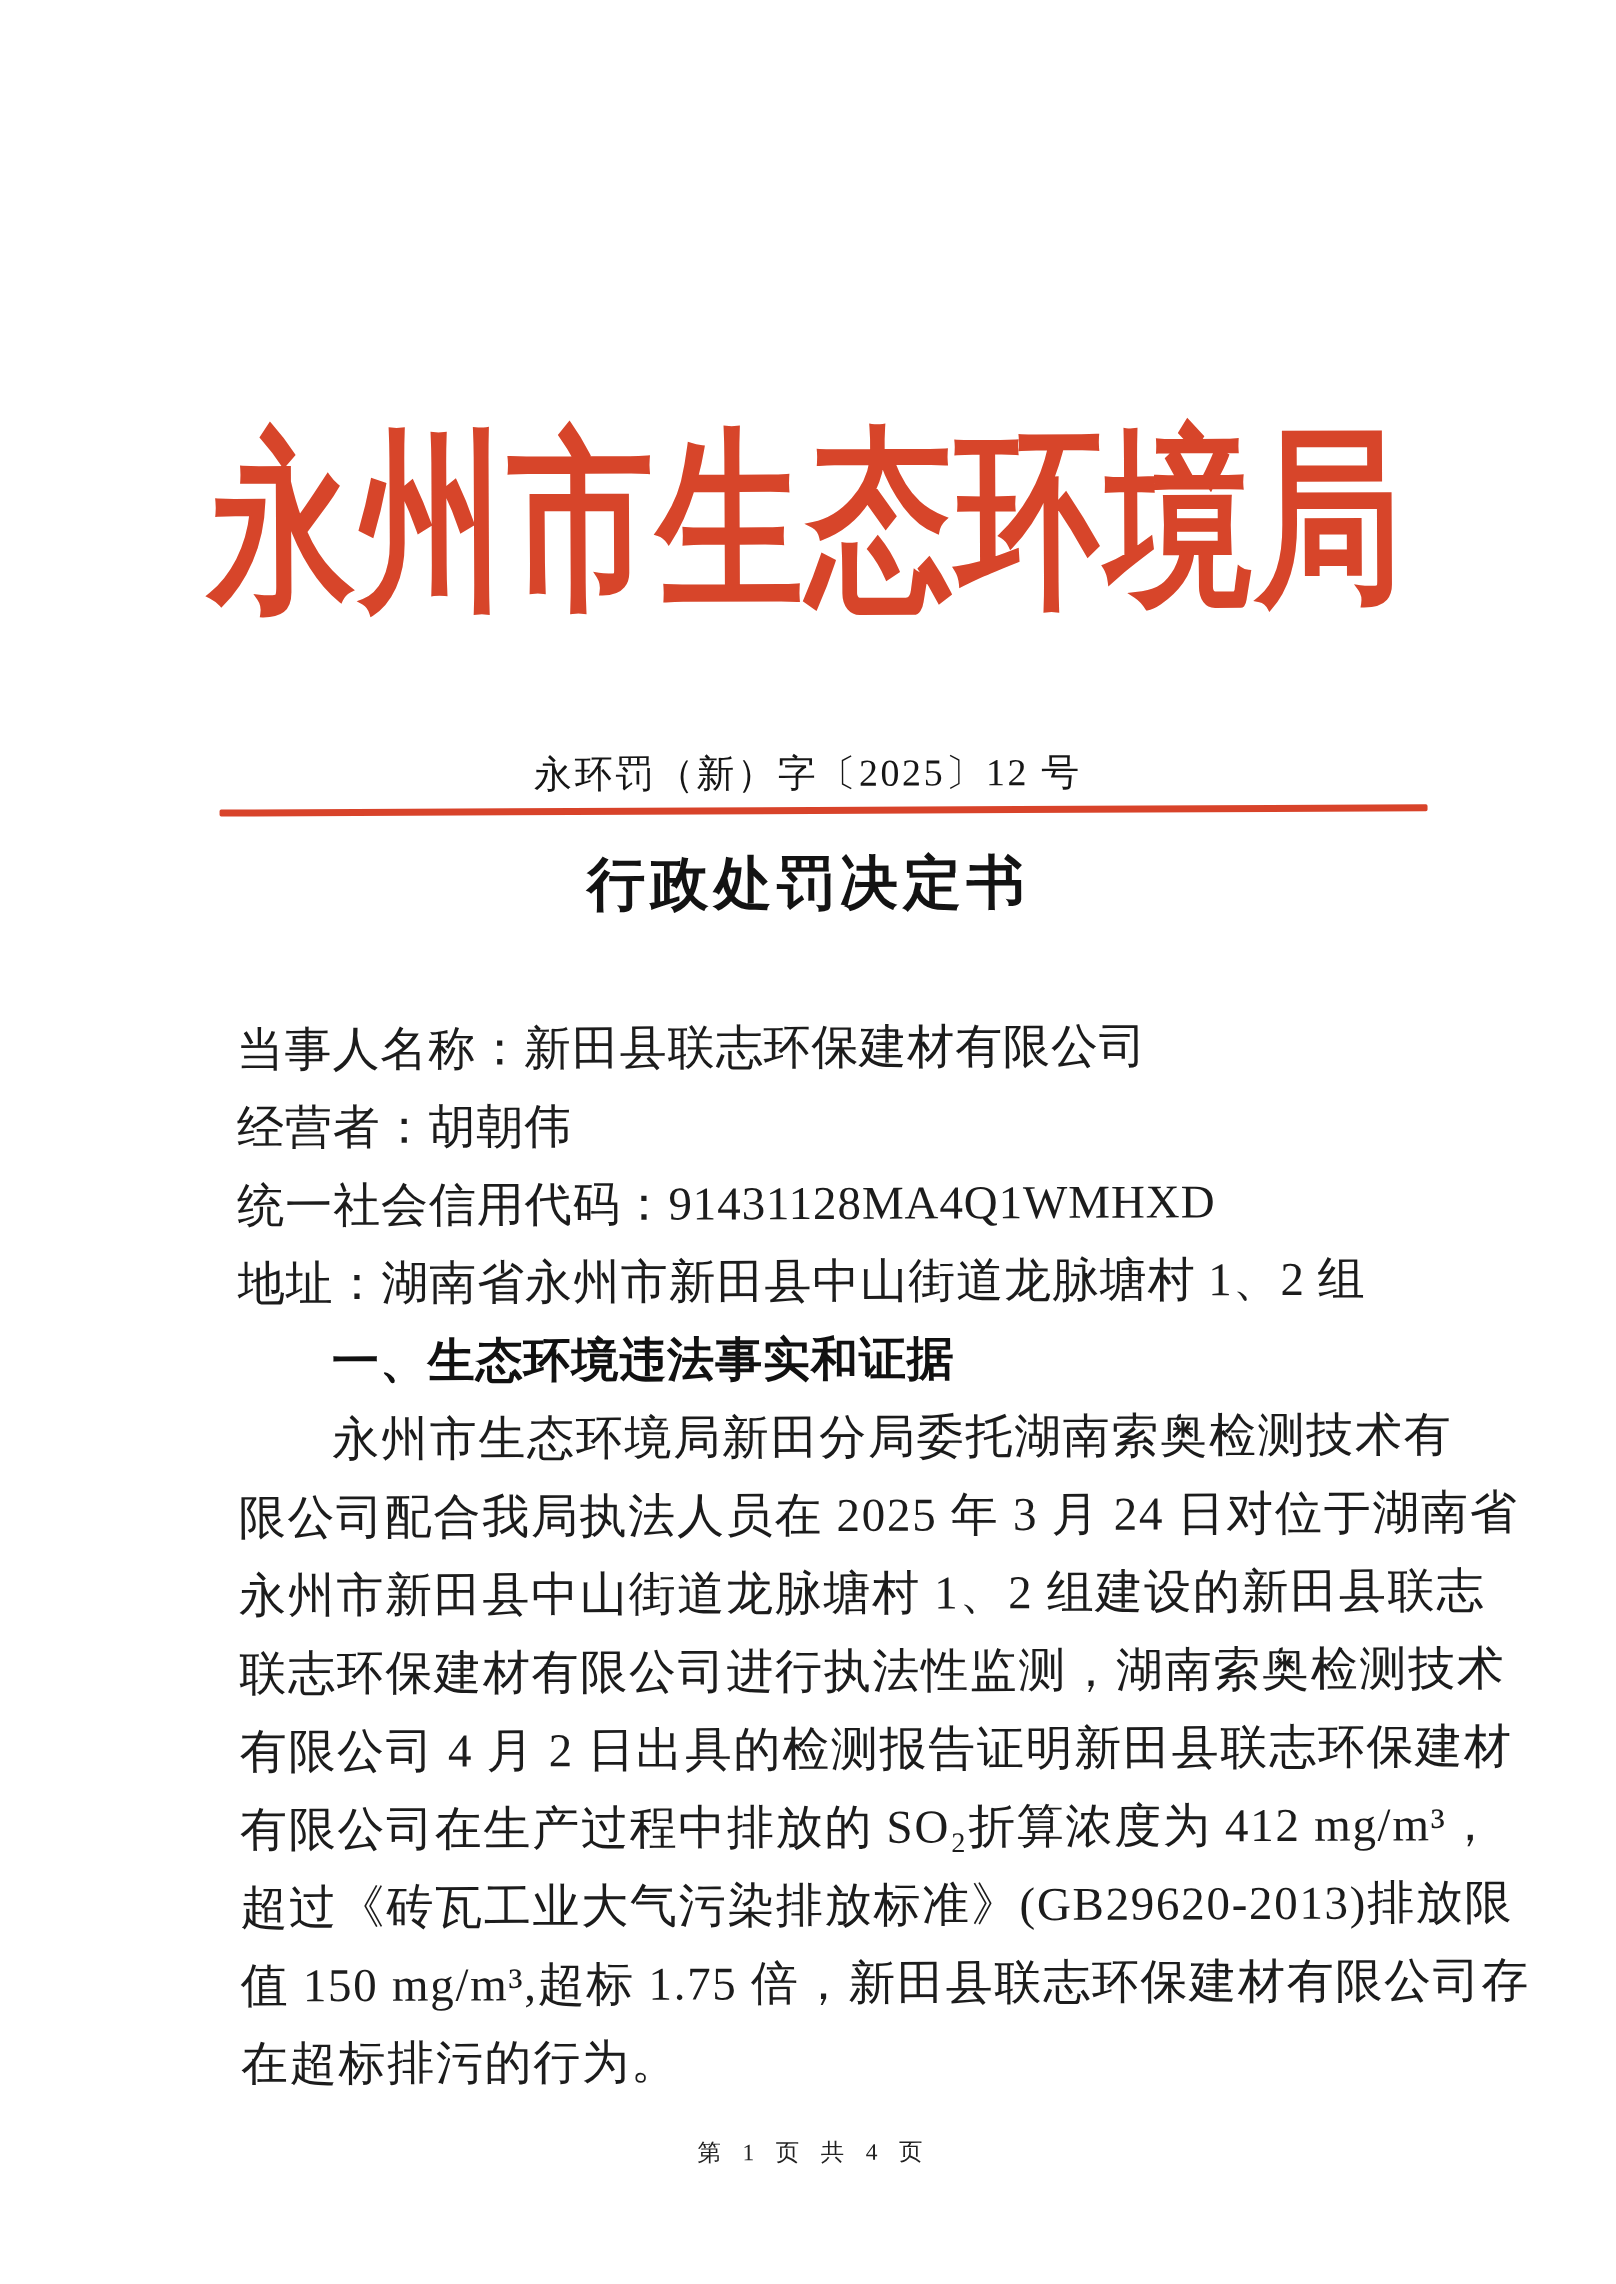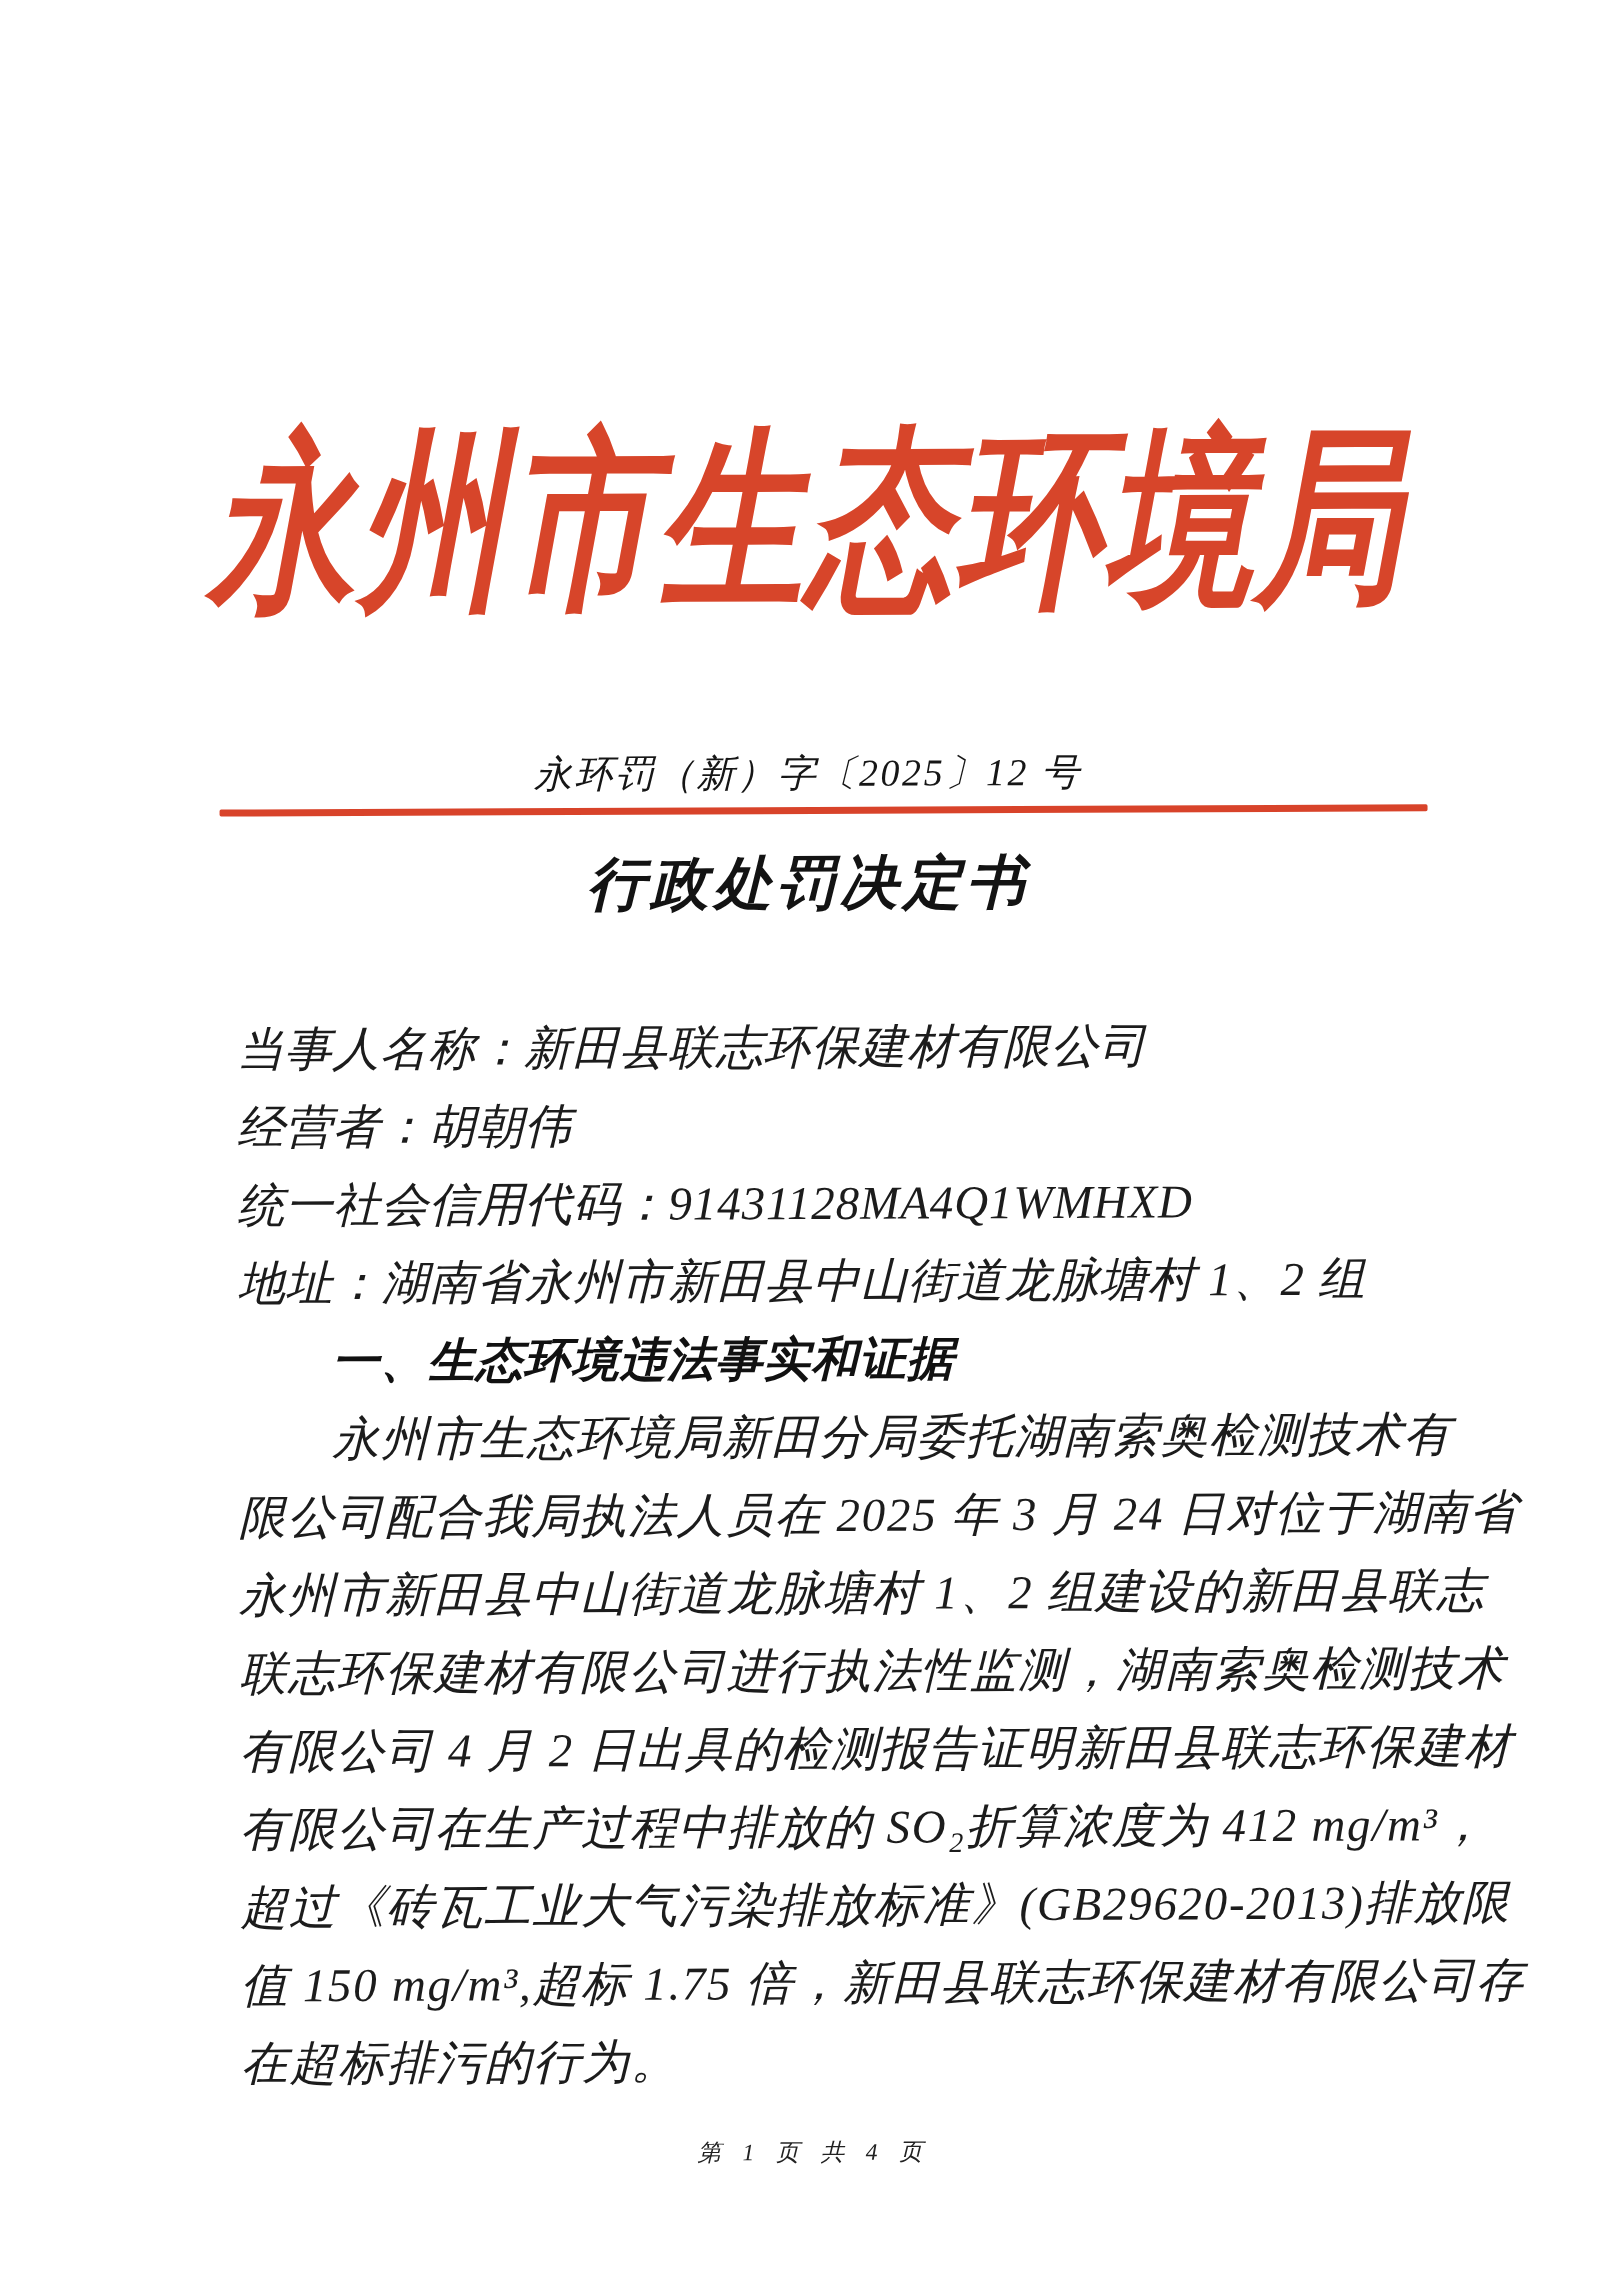--- a/index.html
+++ b/index.html
@@ -8,21 +8,20 @@
     background: #ffffff;
   }
   .page {
     position: relative;
     width: 1617px;
     height: 2284px;
     background: #ffffff;
     overflow: hidden;
     font-family: "Liberation Serif", "DejaVu Serif", serif;
     color: #1c1c1c;
-    font-style: italic;
   }
   .scan {
     position: absolute;
     inset: 0;
     transform: rotate(-0.25deg);
     transform-origin: 50% 40%;
   }
   .agency-header {
     position: absolute;
     top: 393px;

